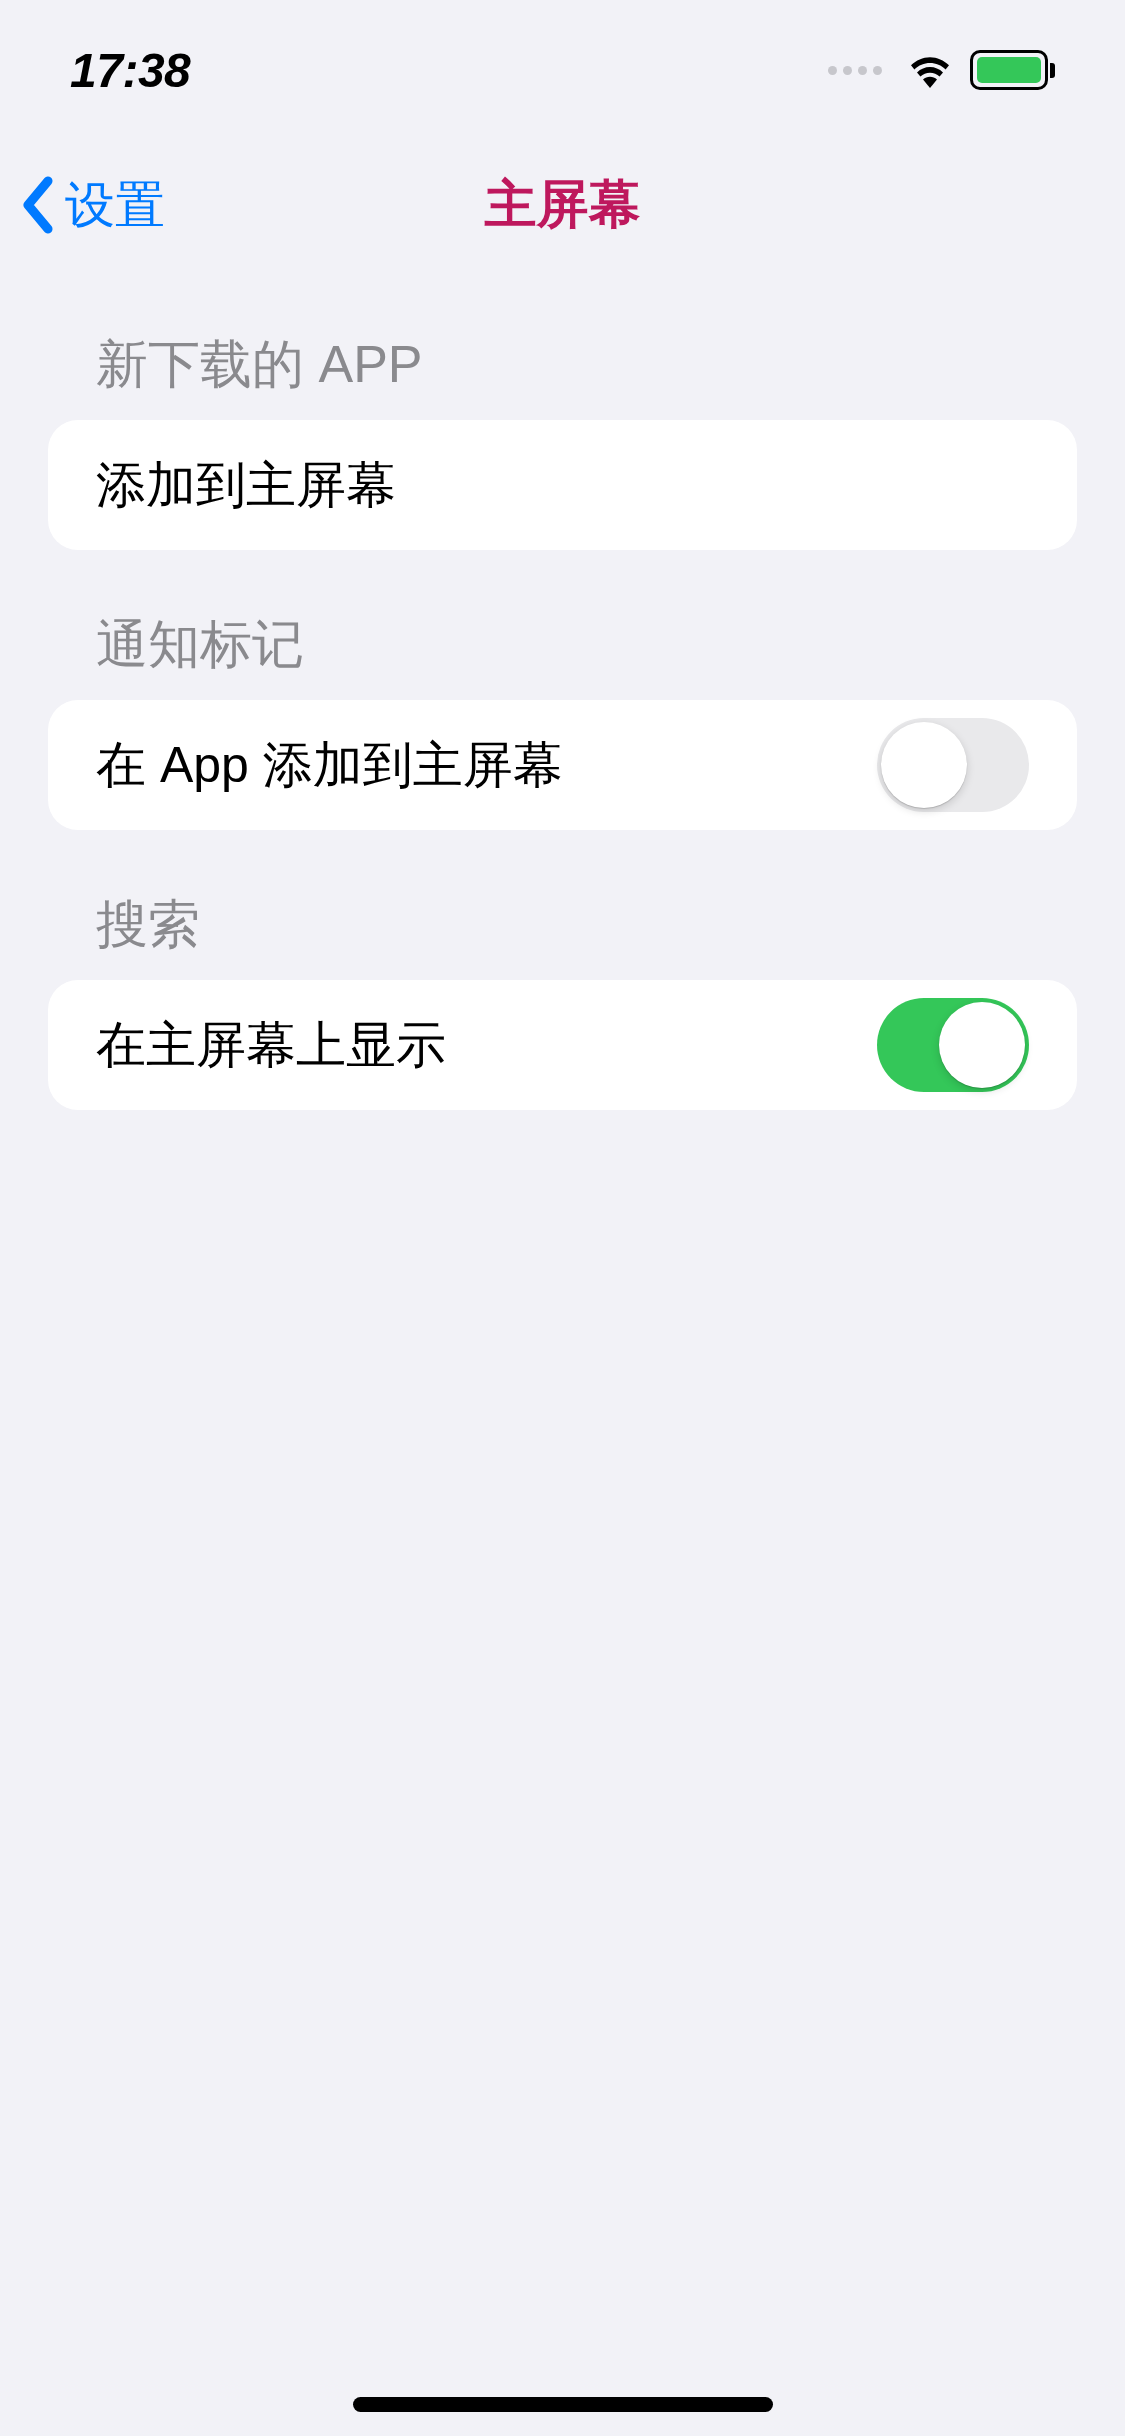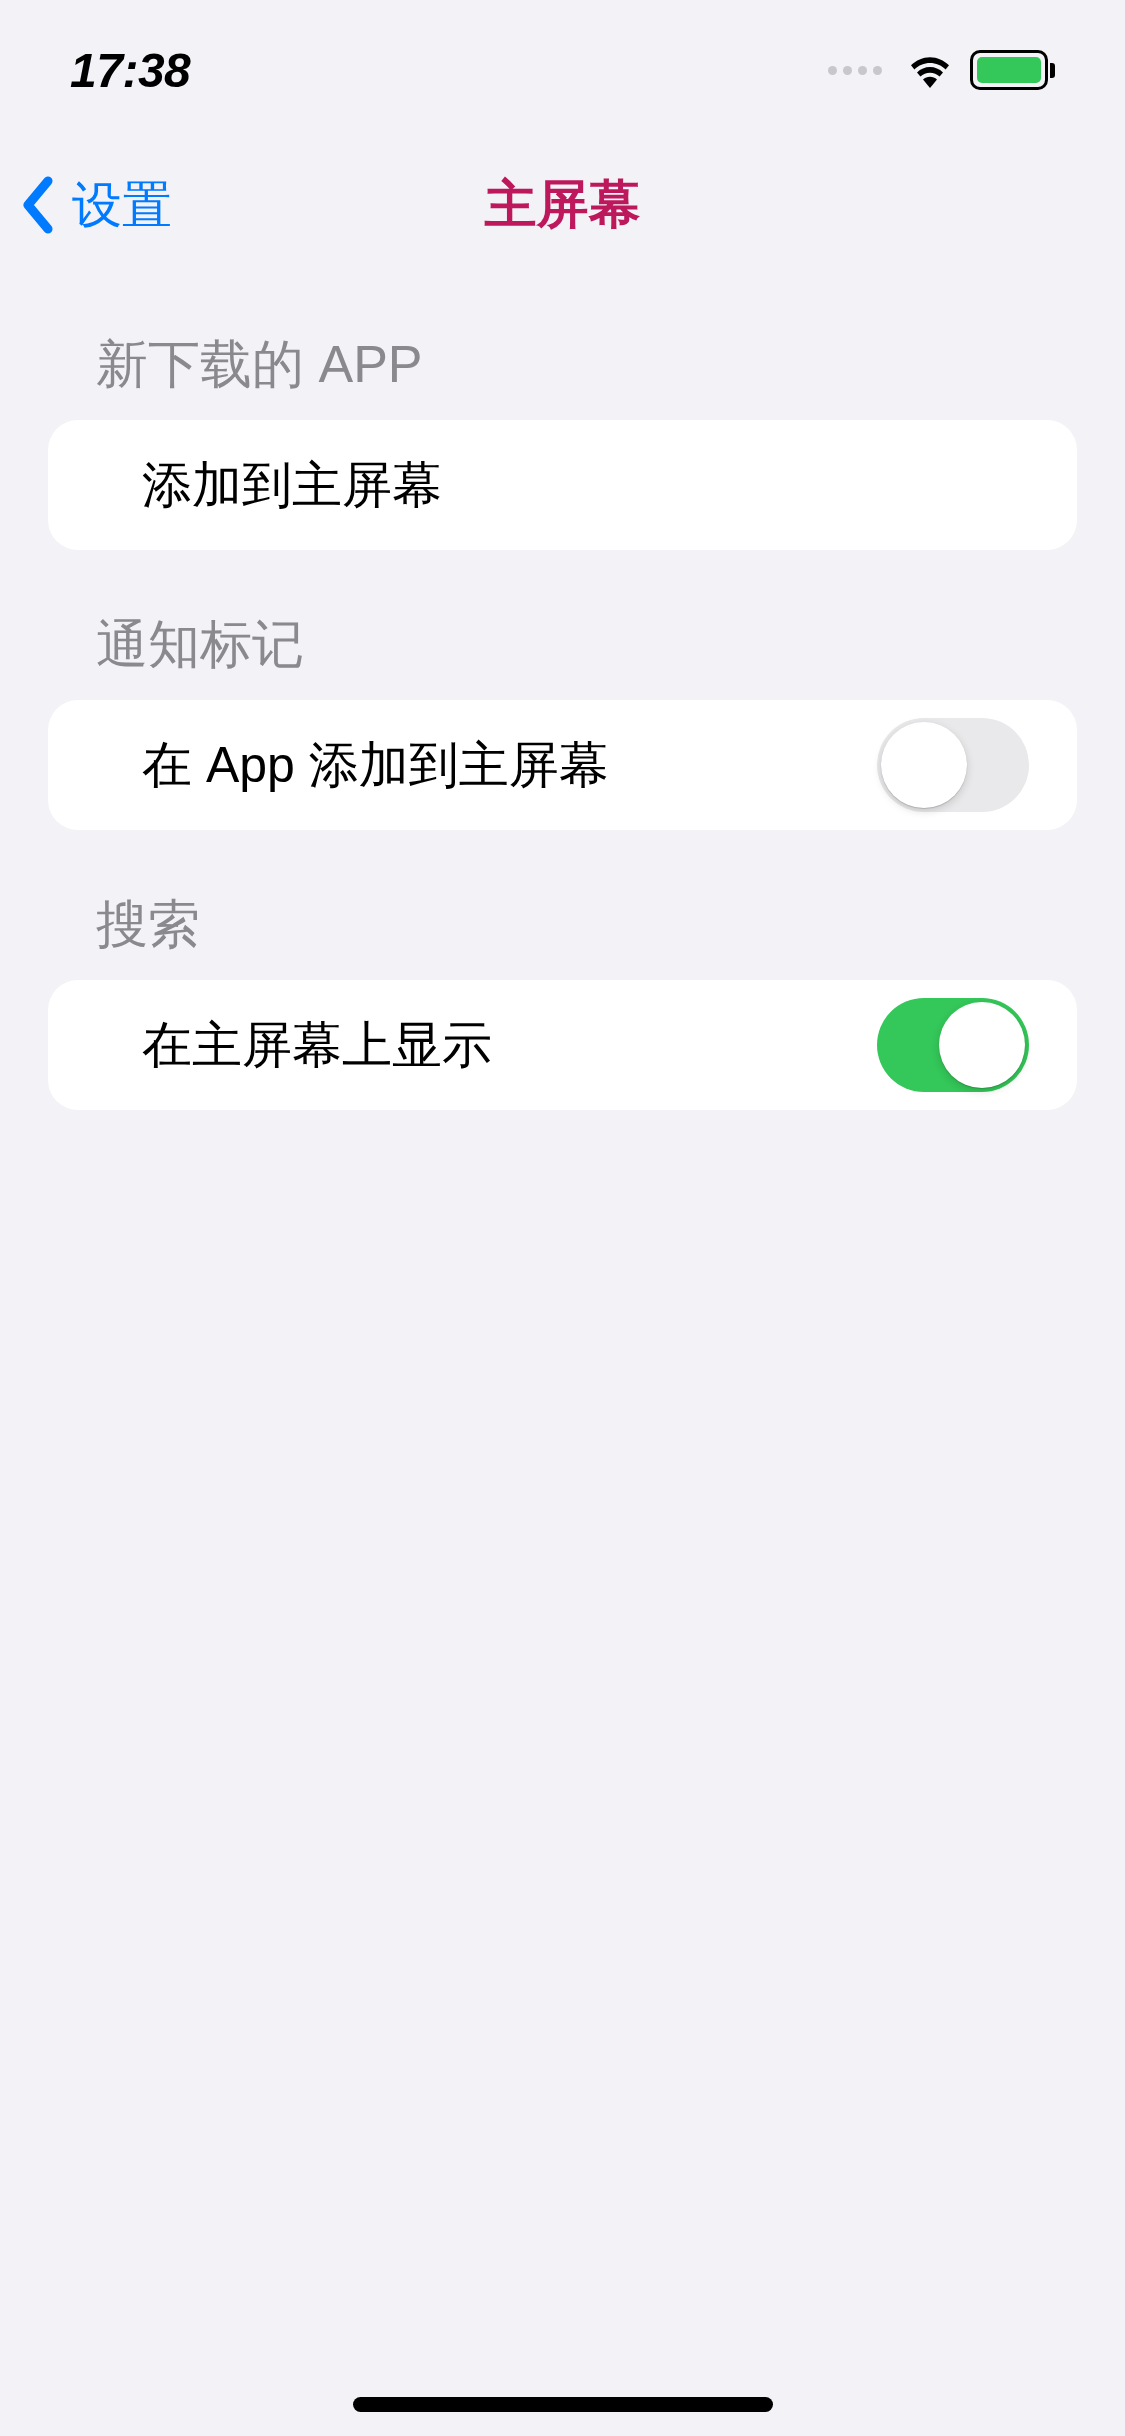--- a/index.html
+++ b/index.html
@@ -86,21 +86,21 @@
       position: relative;
       padding: 0 20px;
     }
     .nav-back {
       display: flex;
       align-items: center;
       color: #007aff;
       font-size: 50px;
       font-weight: 400;
       cursor: pointer;
-      gap: 16px;
+      gap: 9px;
     }
     .nav-back-chevron svg {
       display: block;
     }
     .nav-title {
       position: absolute;
       left: 50%;
       transform: translateX(-50%);
       font-size: 52px;
       font-weight: 600;
@@ -139,21 +139,20 @@
       top: 0;
       left: 48px;
       right: 0;
       height: 1px;
       background: #e5e5ea;
     }
     .row-label {
       font-size: 50px;
       color: #000;
       font-weight: 400;
-      margin-left: 46px;
     }
 
     .checkmark svg {
       display: block;
     }
 
     
     .toggle {
       width: 152px;
       height: 94px;

